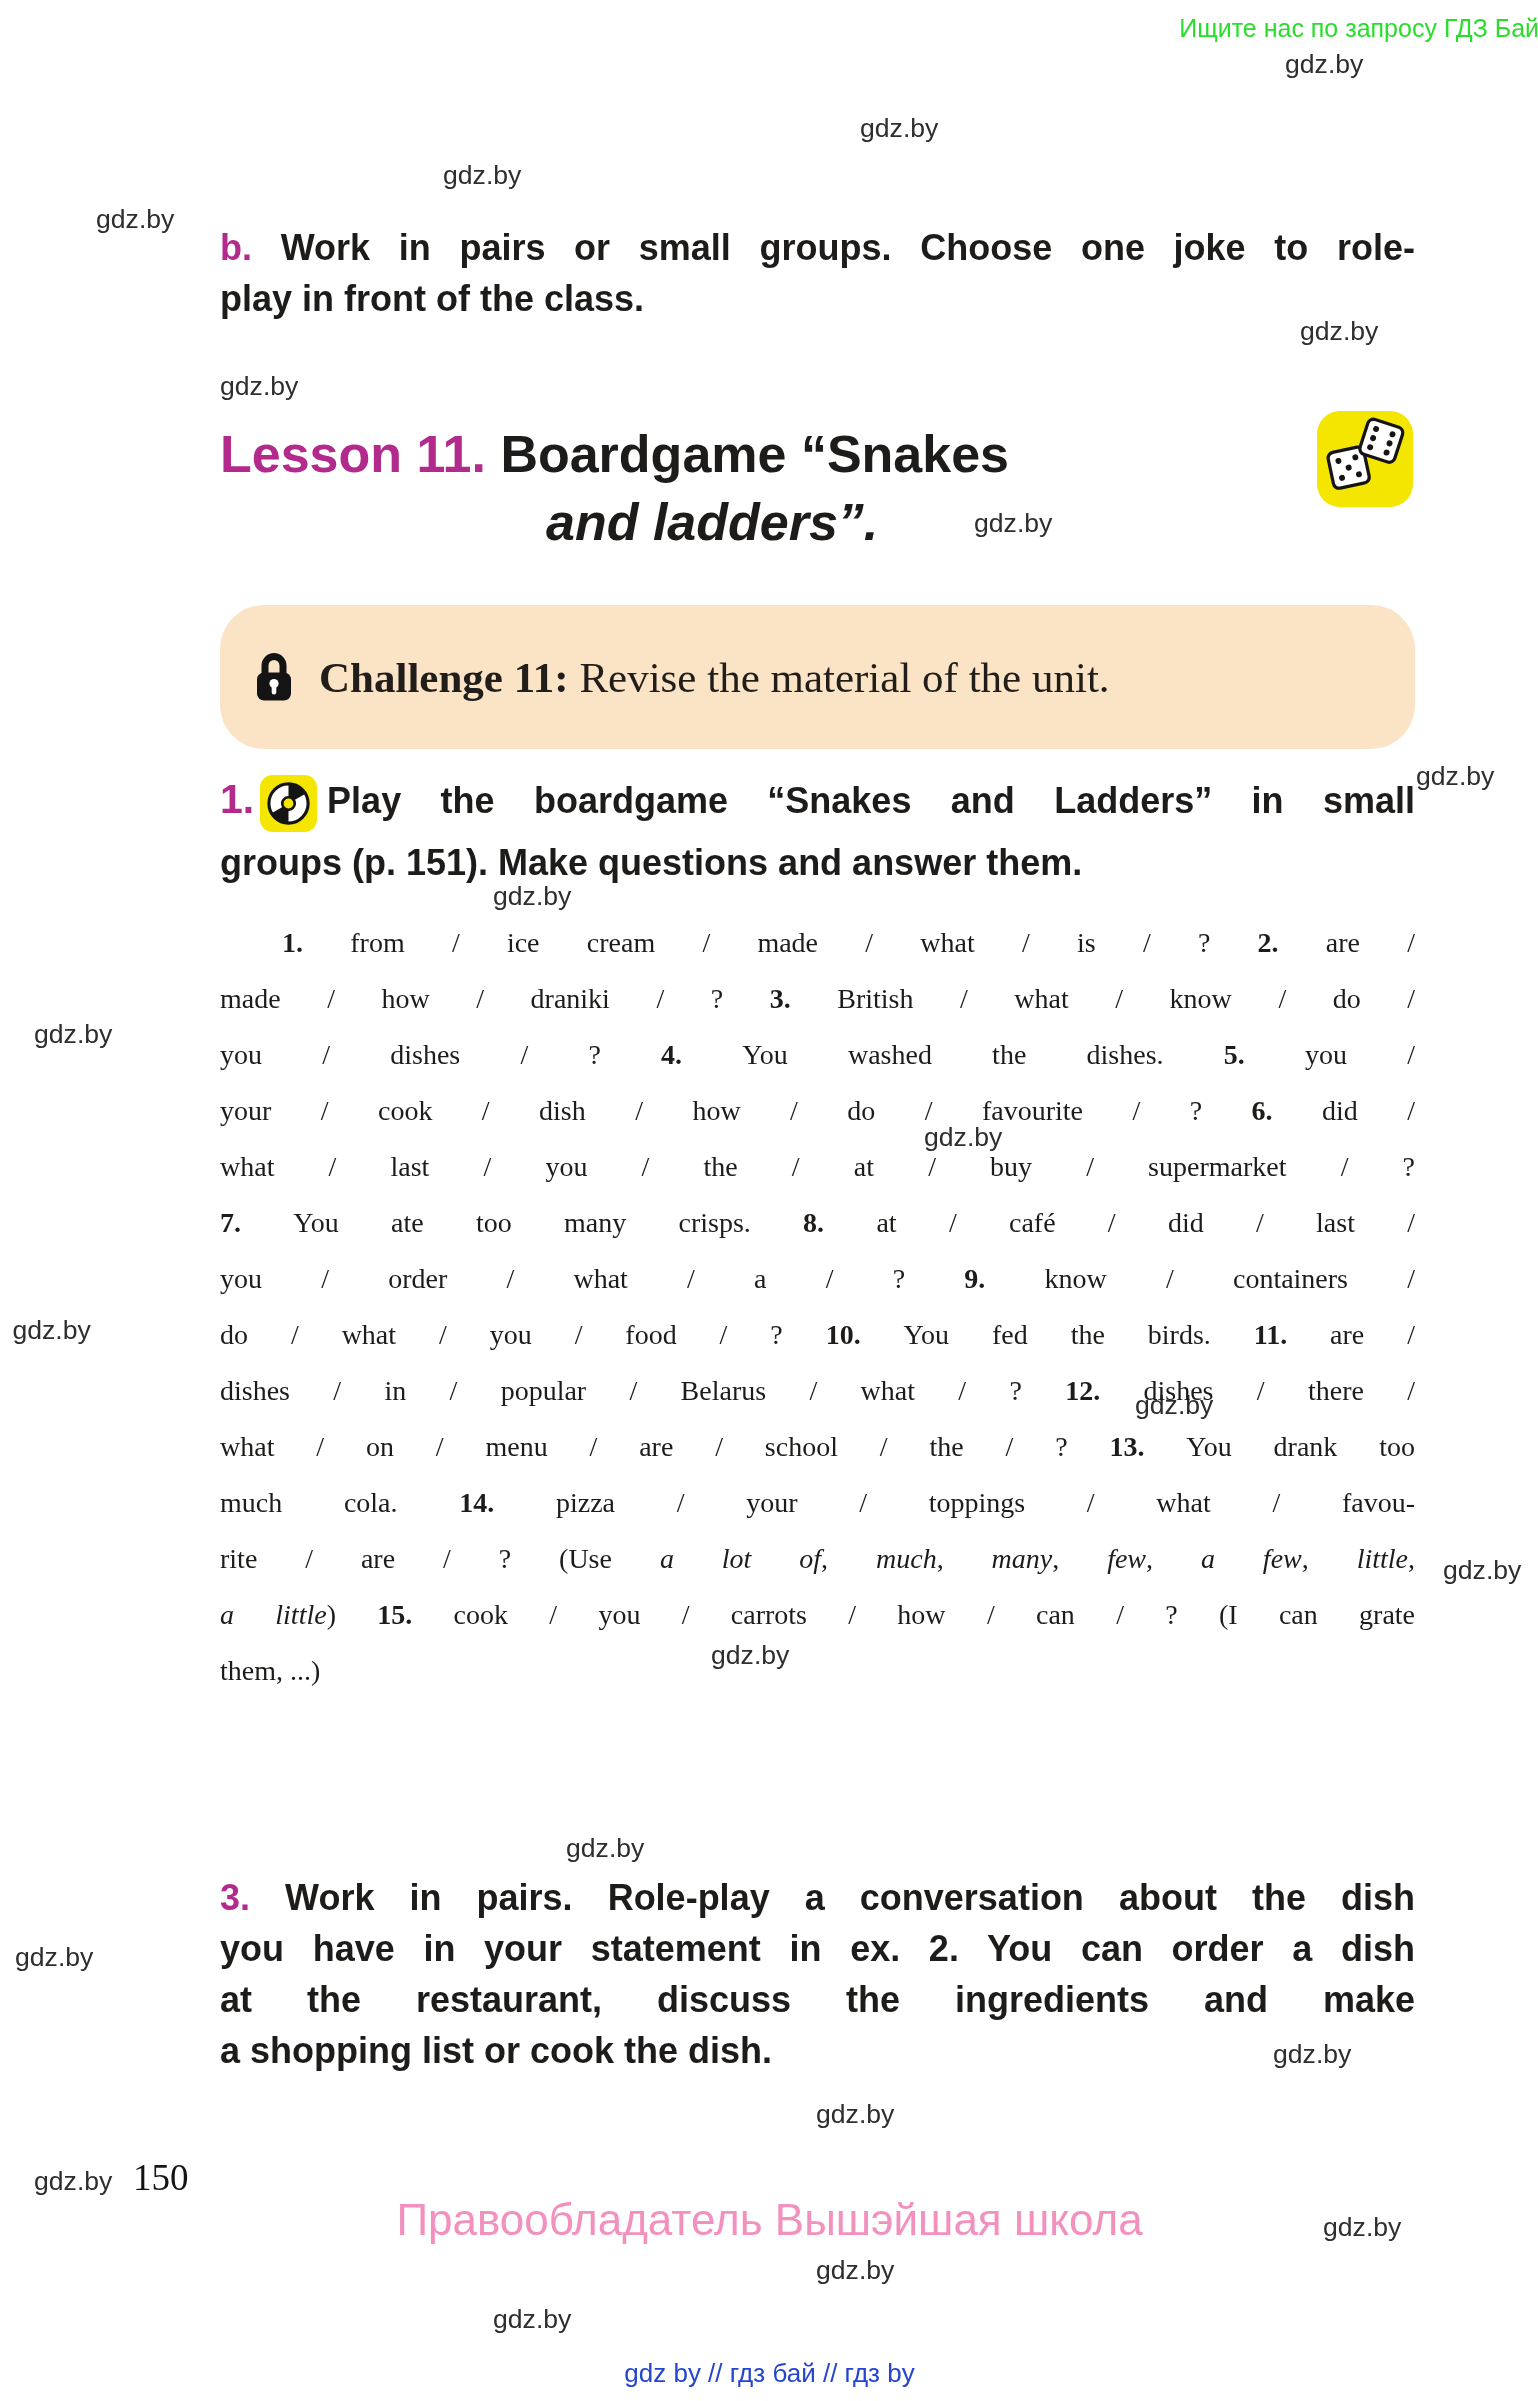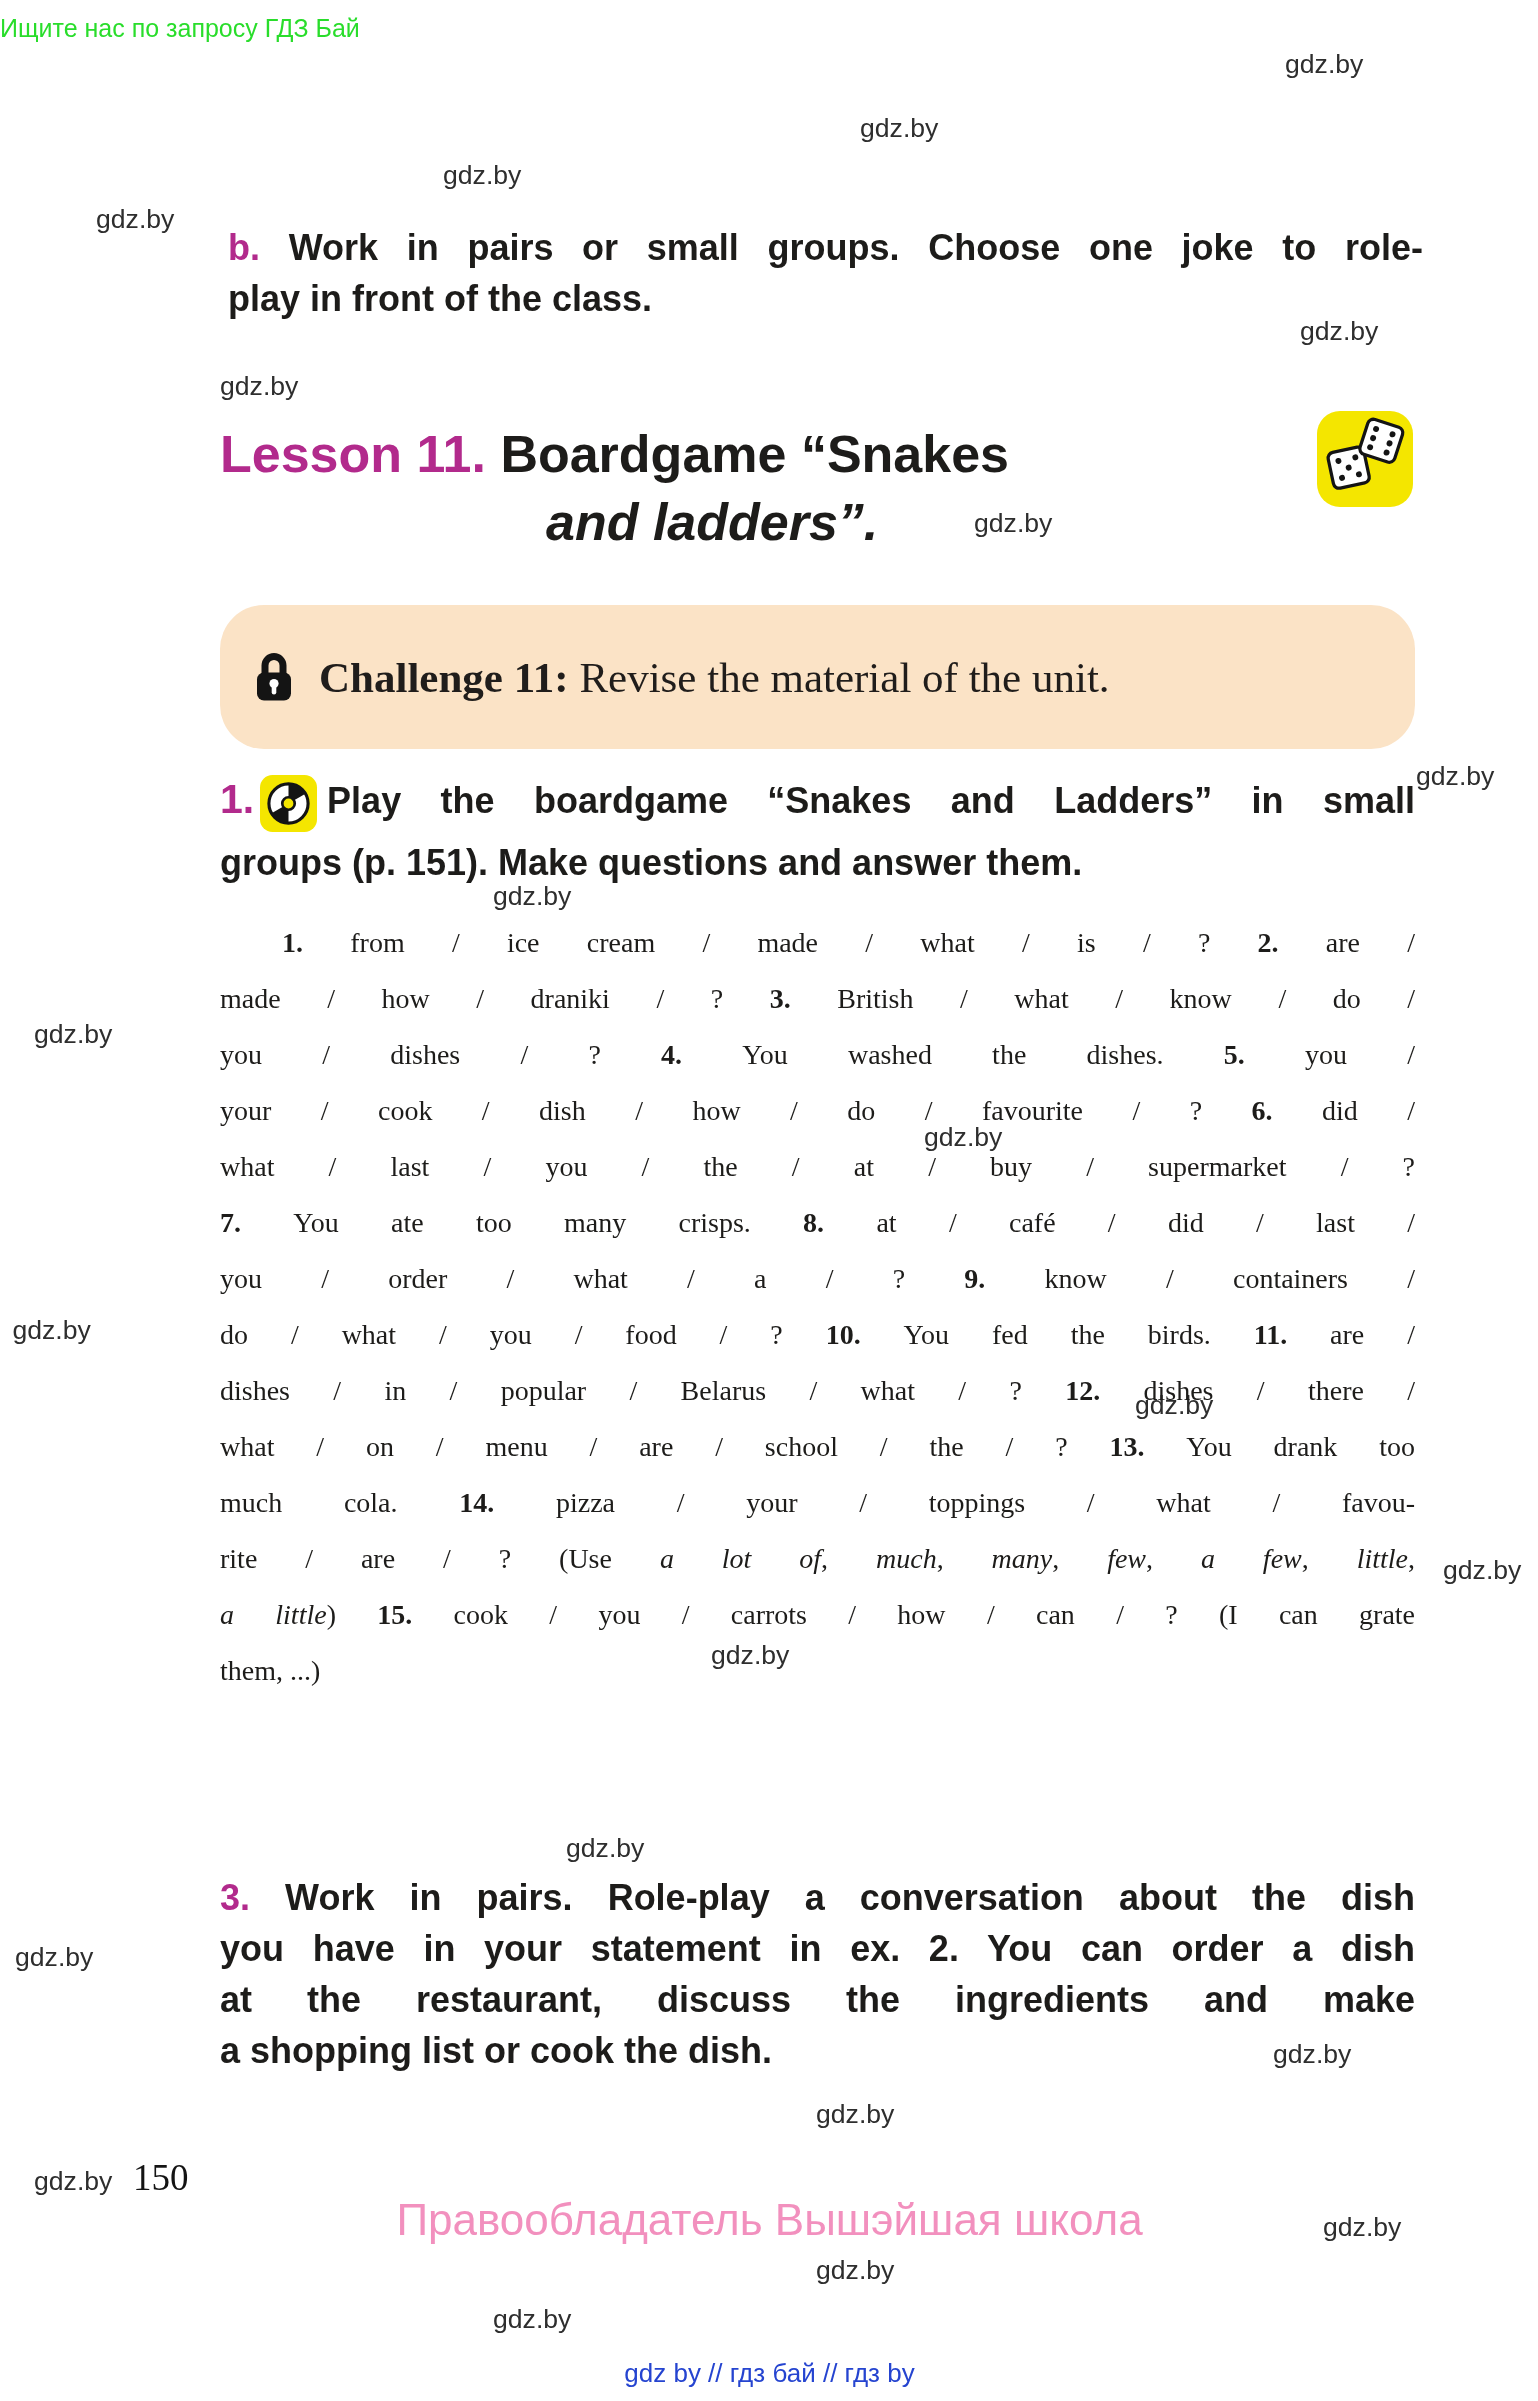--- a/index.html
+++ b/index.html
@@ -1,20 +1,20 @@
 <!DOCTYPE html>
 <html style="font-size:14px"><head>
 <meta charset="utf-8">
 <style>
   html,body{margin:0;padding:0;background:#ffffff;}
   .page{position:relative;width:1539px;height:2401px;background:#ffffff;overflow:hidden;
         font-family:"Liberation Sans",sans-serif;color:#1d1c1a;}
 
   
-  .banner{position:absolute;top:14px;left:0;width:100%;text-align:left;
+  .banner{position:absolute;top:14px;left:0;width:100%;text-align:right;
           font-size:25px;color:#29dd2b;}
 
   
   .wm{position:absolute;font-size:26.6px;color:#2e2e2e;white-space:nowrap;}
 
   
   .block{position:absolute;left:220px;width:1195px;}
   .pline{font-weight:bold;font-size:36px;line-height:51px;color:#1d1c1a;}
   .jl{text-align:justify;text-align-last:justify;}
   .num{color:#b22a8c;font-weight:bold;}
@@ -85,21 +85,21 @@
       <span class="wm" style="left: 566px; top: 1833px;">gdz.by</span>
       <span class="wm" style="left: 15px; top: 1942px;">gdz.by</span>
       <span class="wm" style="left: 1273px; top: 2039px;">gdz.by</span>
       <span class="wm" style="left: 816px; top: 2099px;">gdz.by</span>
       <span class="wm" style="left: 34px; top: 2166px;">gdz.by</span>
       <span class="wm" style="left: 1323px; top: 2212px;">gdz.by</span>
       <span class="wm" style="left: 816px; top: 2255px;">gdz.by</span>
       <span class="wm" style="left: 493px; top: 2304px;">gdz.by</span>
     </div>
 
-  <div class="block" style="top:222px;margin-left:8px;">
+  <div class="block" style="top:222px;">
     <div class="pline jl"><span class="num">b.</span> <span>Work in pairs or small groups. Choose one joke to role-</span></div>
     <div class="pline">play in front of the class.</div>
   </div>
 
   <div class="title">
     <div><span class="num">Lesson 11.</span> <span>Boardgame “Snakes</span></div>
     <div class="t2">and ladders”.</div>
   </div>
 
   <div class="dice-badge">

